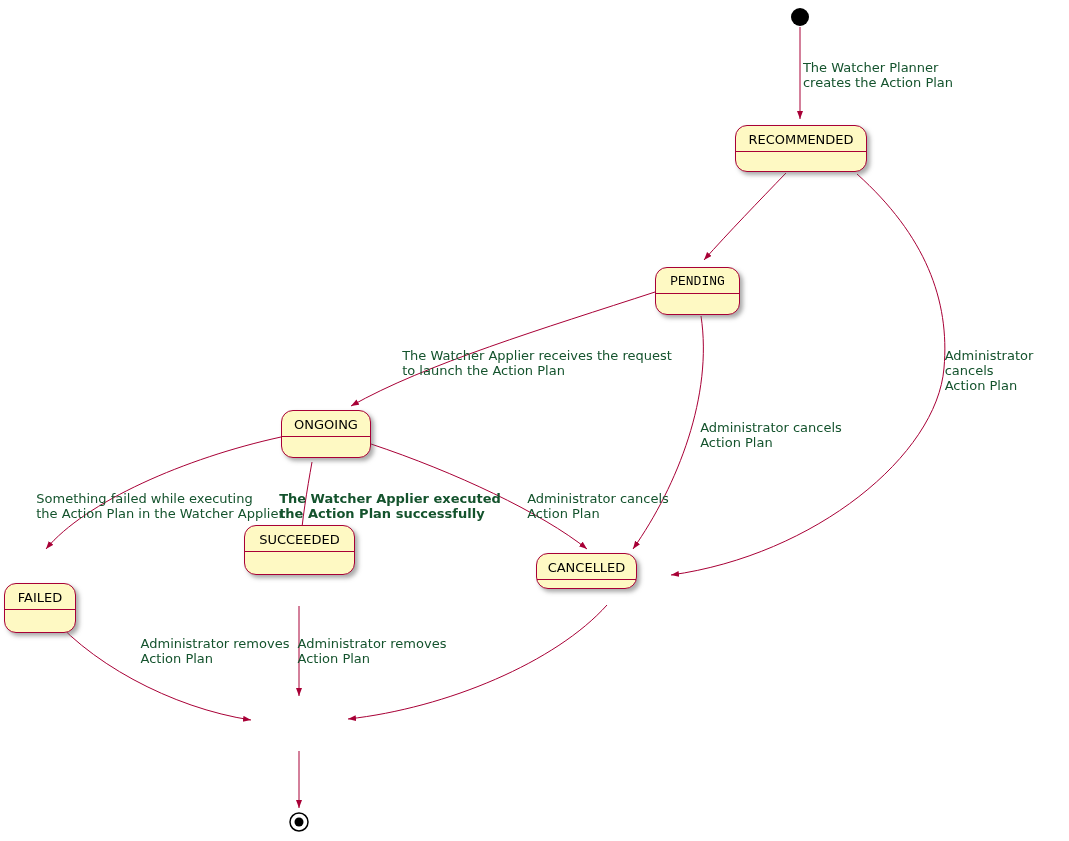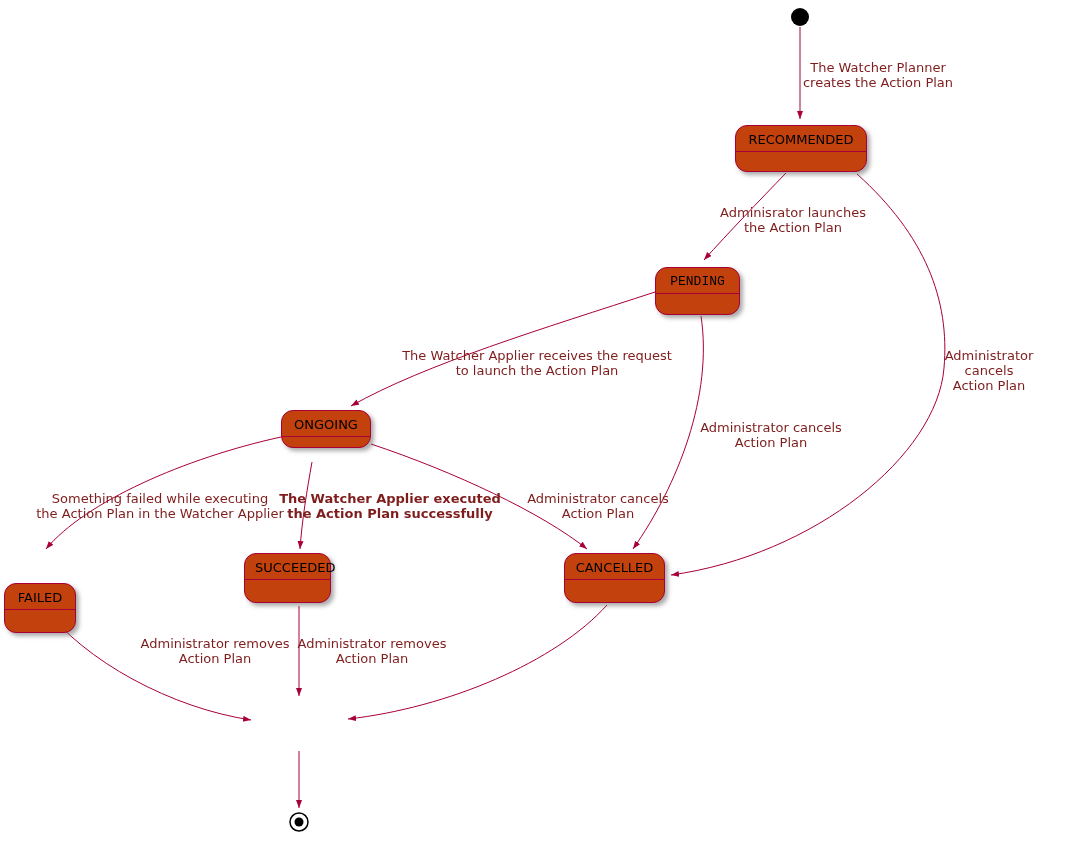--- a/index.html
+++ b/index.html
@@ -8,21 +8,21 @@
     width: 1069px;
     height: 841px;
     background: #ffffff;
     font-family: "DejaVu Sans", sans-serif;
     overflow: hidden;
   }
   .layer { position: absolute; left: 0; top: 0; }
   .state {
     position: absolute;
     box-sizing: border-box;
-    background: #c2410c;
+    background: #fef9c3;
     border: 1.5px solid #A80036;
     border-radius: 12px;
     box-shadow: 3px 3px 4px rgba(100,100,100,0.55);
     display: flex;
     flex-direction: column;
   }
   .state .title {
     flex: 0 0 auto;
     text-align: center;
     font-size: 13px;
@@ -30,22 +30,22 @@
     padding: 6px 10px 4px 10px;
     white-space: nowrap;
   }
   .state .sep { border-top: 1px solid #A80036; height: 0; }
   .state .body { flex: 1 1 auto; min-height: 12px; }
   .elabel {
     position: absolute;
     transform: translateX(-50%);
     font-size: 13px;
     line-height: 15px;
-    color: #7f1d1d;
-    text-align: center;
+    color: #14532d;
+    text-align: left;
     white-space: pre-line;
   }
 </style>
 </head>
 <body>
 
 <div class="canvas">
 
   <svg class="layer" width="1069" height="841" viewBox="0 0 1069 841">
     <defs>
@@ -91,50 +91,48 @@
     <div class="sep"></div>
     <div class="body"></div>
   </div>
 
   <div class="state" style="left:655px; top:267px; width:85px; height:48px;font-family:Liberation Mono, monospace;">
     <div class="title">PENDING</div>
     <div class="sep"></div>
     <div class="body"></div>
   </div>
 
-  <div class="state" style="left:281px; top:410px; width:90px; height:38px;">
+  <div class="state" style="left:281px; top:410px; width:90px; height:48px;">
     <div class="title">ONGOING</div>
     <div class="sep"></div>
     <div class="body"></div>
   </div>
 
   <div class="state" style="left:4px; top:583px; width:72px; height:50px;">
     <div class="title">FAILED</div>
     <div class="sep"></div>
     <div class="body"></div>
   </div>
 
-  <div class="state" style="left:244px; top:553px; width:87px; height:50px;">
+  <div class="state" style="left:244px; top:525px; width:111px; height:50px;">
     <div class="title">SUCCEEDED</div>
     <div class="sep"></div>
     <div class="body"></div>
   </div>
 
-  <div class="state" style="left:564px; top:553px; width:101px; height:50px;">
+  <div class="state" style="left:536px; top:553px; width:101px; height:36px;">
     <div class="title">CANCELLED</div>
     <div class="sep"></div>
     <div class="body"></div>
   </div>
 
 
   <div class="elabel" style="left:878px; top:60px;">The Watcher Planner
 creates the Action Plan</div>
 
-  <div class="elabel" style="left:793px; top:205px;">Adminisrator launches
-the Action Plan</div>
 
   <div class="elabel" style="left:537px; top:348px;">The Watcher Applier receives the request
 to launch the Action Plan</div>
 
   <div class="elabel" style="left:989px; top:348px;">Administrator cancels
 Action Plan</div>
 
   <div class="elabel" style="left:771px; top:420px;">Administrator cancels
 Action Plan</div>
 

